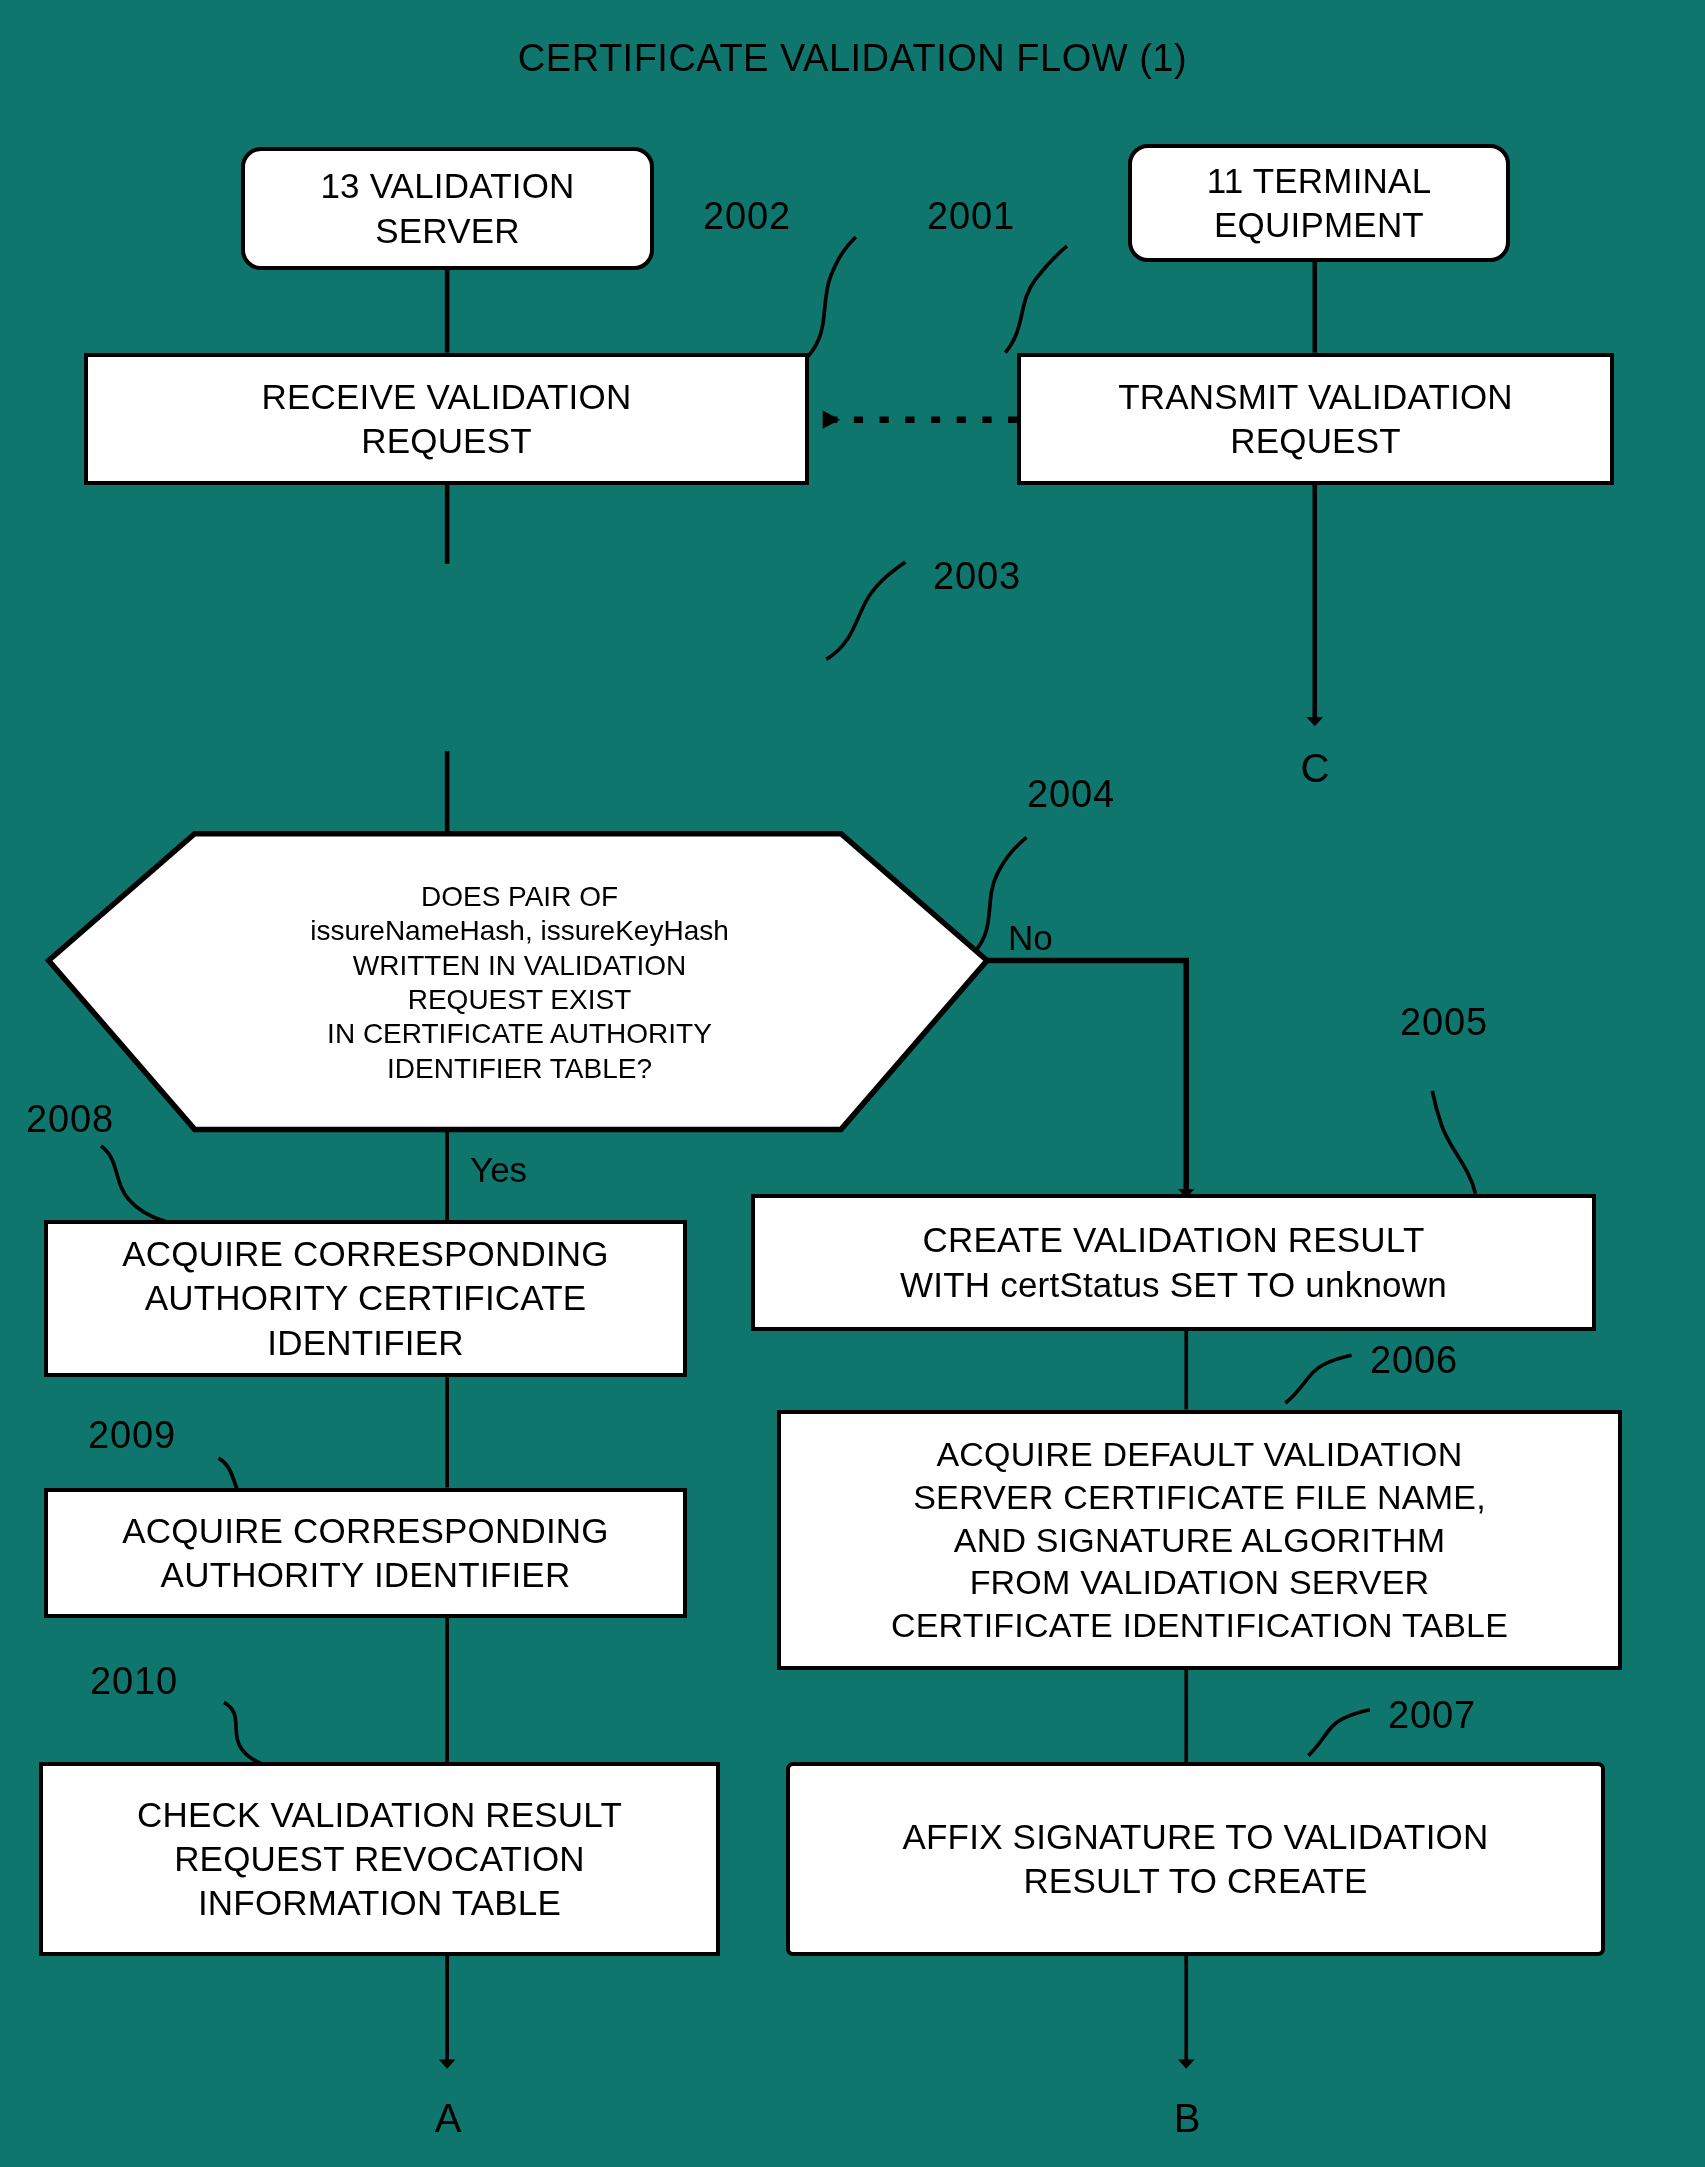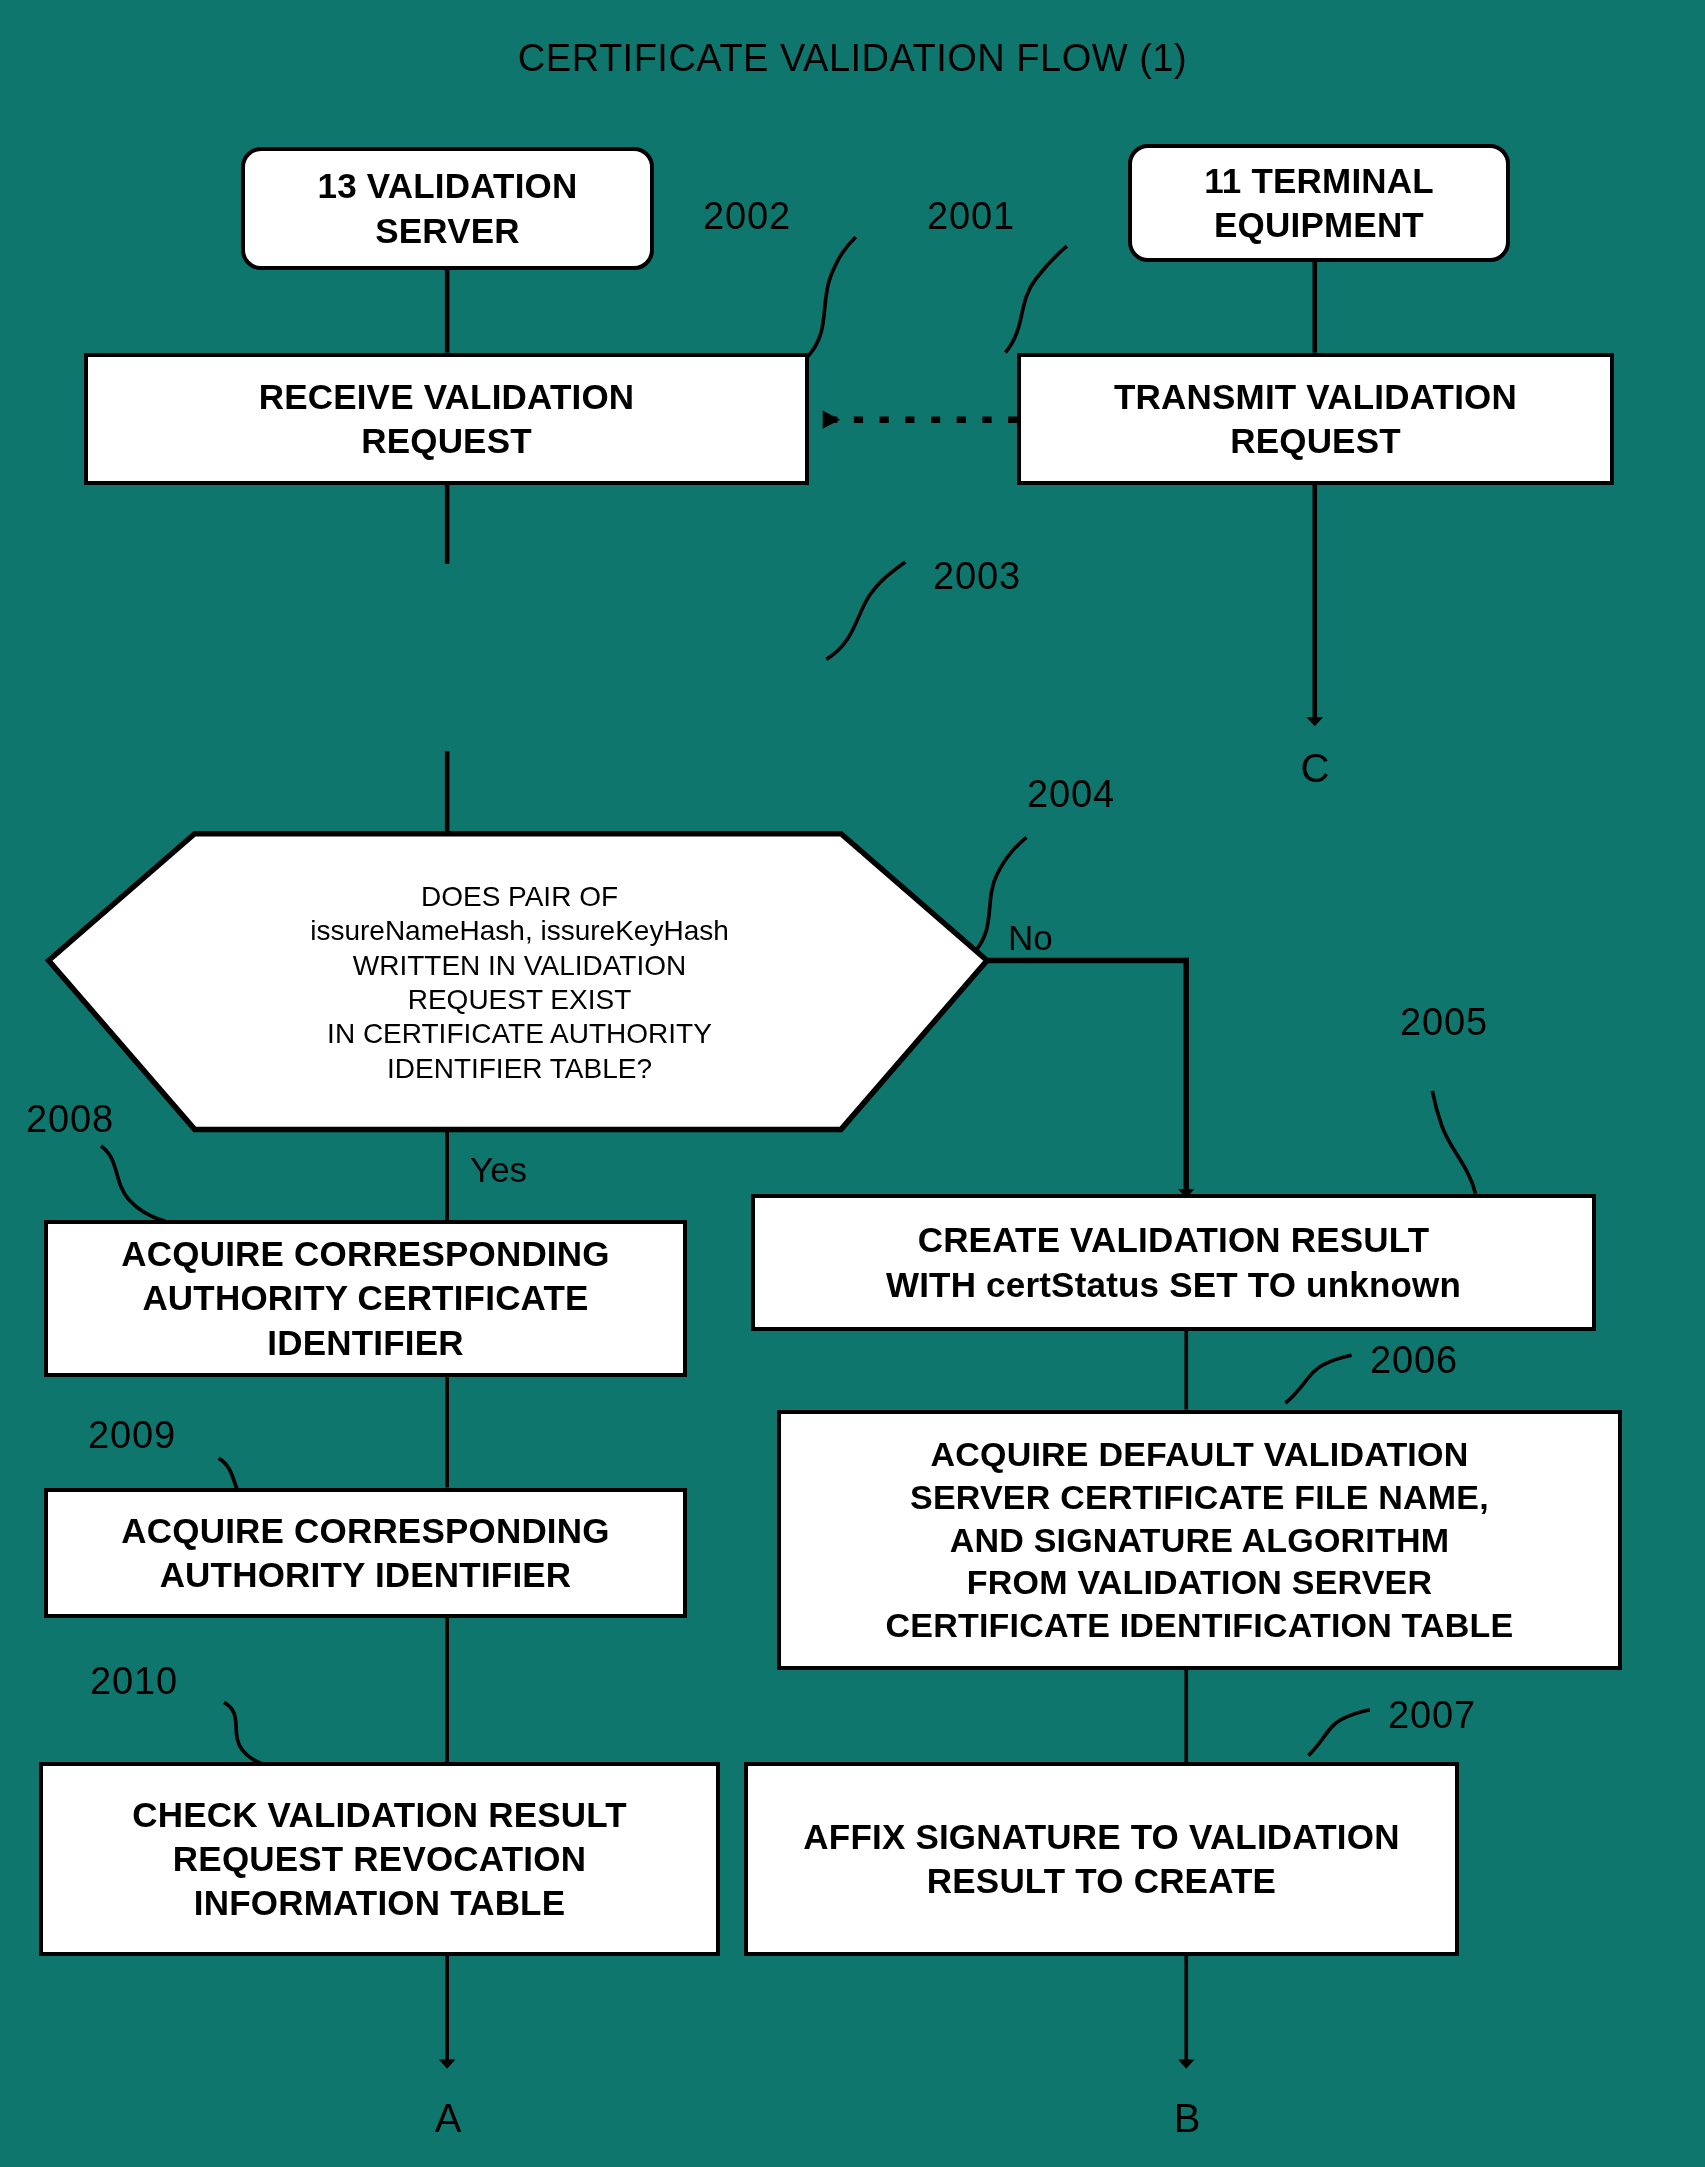--- a/index.html
+++ b/index.html
@@ -43,21 +43,20 @@
   .node {
     position: absolute;
     box-sizing: border-box;
     display: flex;
     align-items: center;
     justify-content: center;
     text-align: center;
     line-height: 1.26;
     font-size: 35px;
     letter-spacing: 0.2px;
-    font-weight: bold;
   }
   .node .lines {
     width: 100%;
     padding: 0 7.3px;
   }
   .node .lines div { white-space: nowrap; }
 
   
   .term {
     border: 4.6px solid #000;
@@ -232,21 +231,21 @@
   <div class="node proc" style="left:777px; top:1410px; width:845px; height:260px; font-size:34px;align-items:center;">
     <div class="lines">
       <div>ACQUIRE DEFAULT VALIDATION</div>
       <div>SERVER CERTIFICATE FILE NAME,</div>
       <div>AND SIGNATURE ALGORITHM</div>
       <div>FROM VALIDATION SERVER</div>
       <div>CERTIFICATE IDENTIFICATION TABLE</div>
     </div>
   </div>
 
-  <div class="node proc" style="left:744px; top:1762px; width:715px; height:194px;">
+  <div class="node proc" style="left:786px; top:1762px; width:819px; height:194px;border-radius:7px;">
     <div class="lines">
       <div>AFFIX SIGNATURE TO VALIDATION</div>
       <div>RESULT TO CREATE</div>
     </div>
   </div>
 
   <div class="ref" style="left:703px;  top:195px;">2002</div>
   <div class="ref" style="left:927px; top:195px;">2001</div>
   <div class="ref" style="left:933px; top:555px;">2003</div>
   <div class="ref" style="left:1027px; top:773px;">2004</div>

